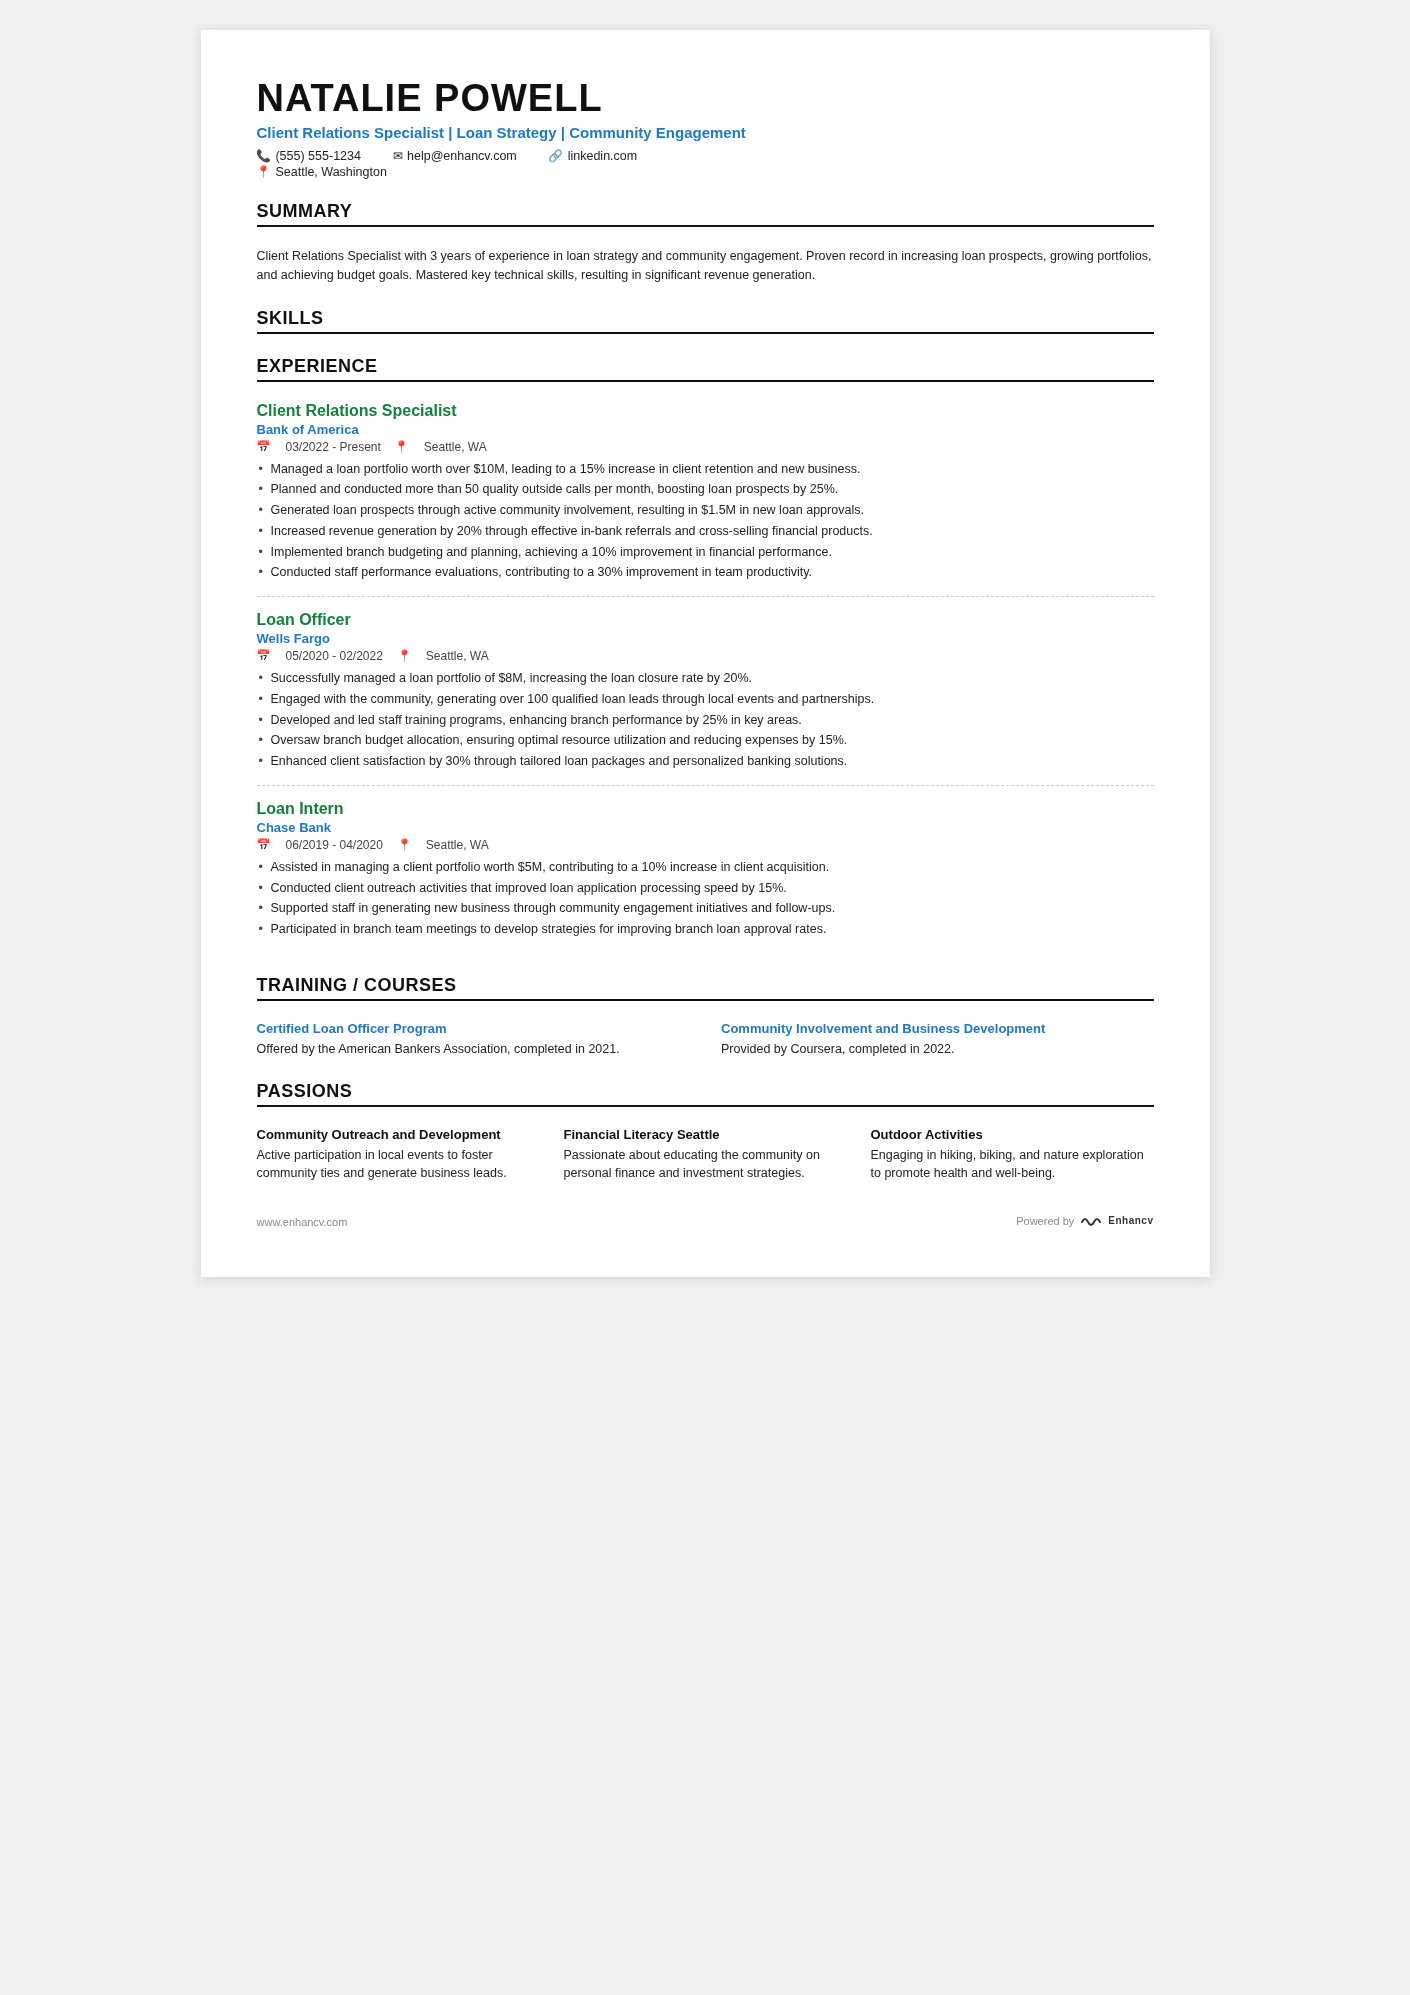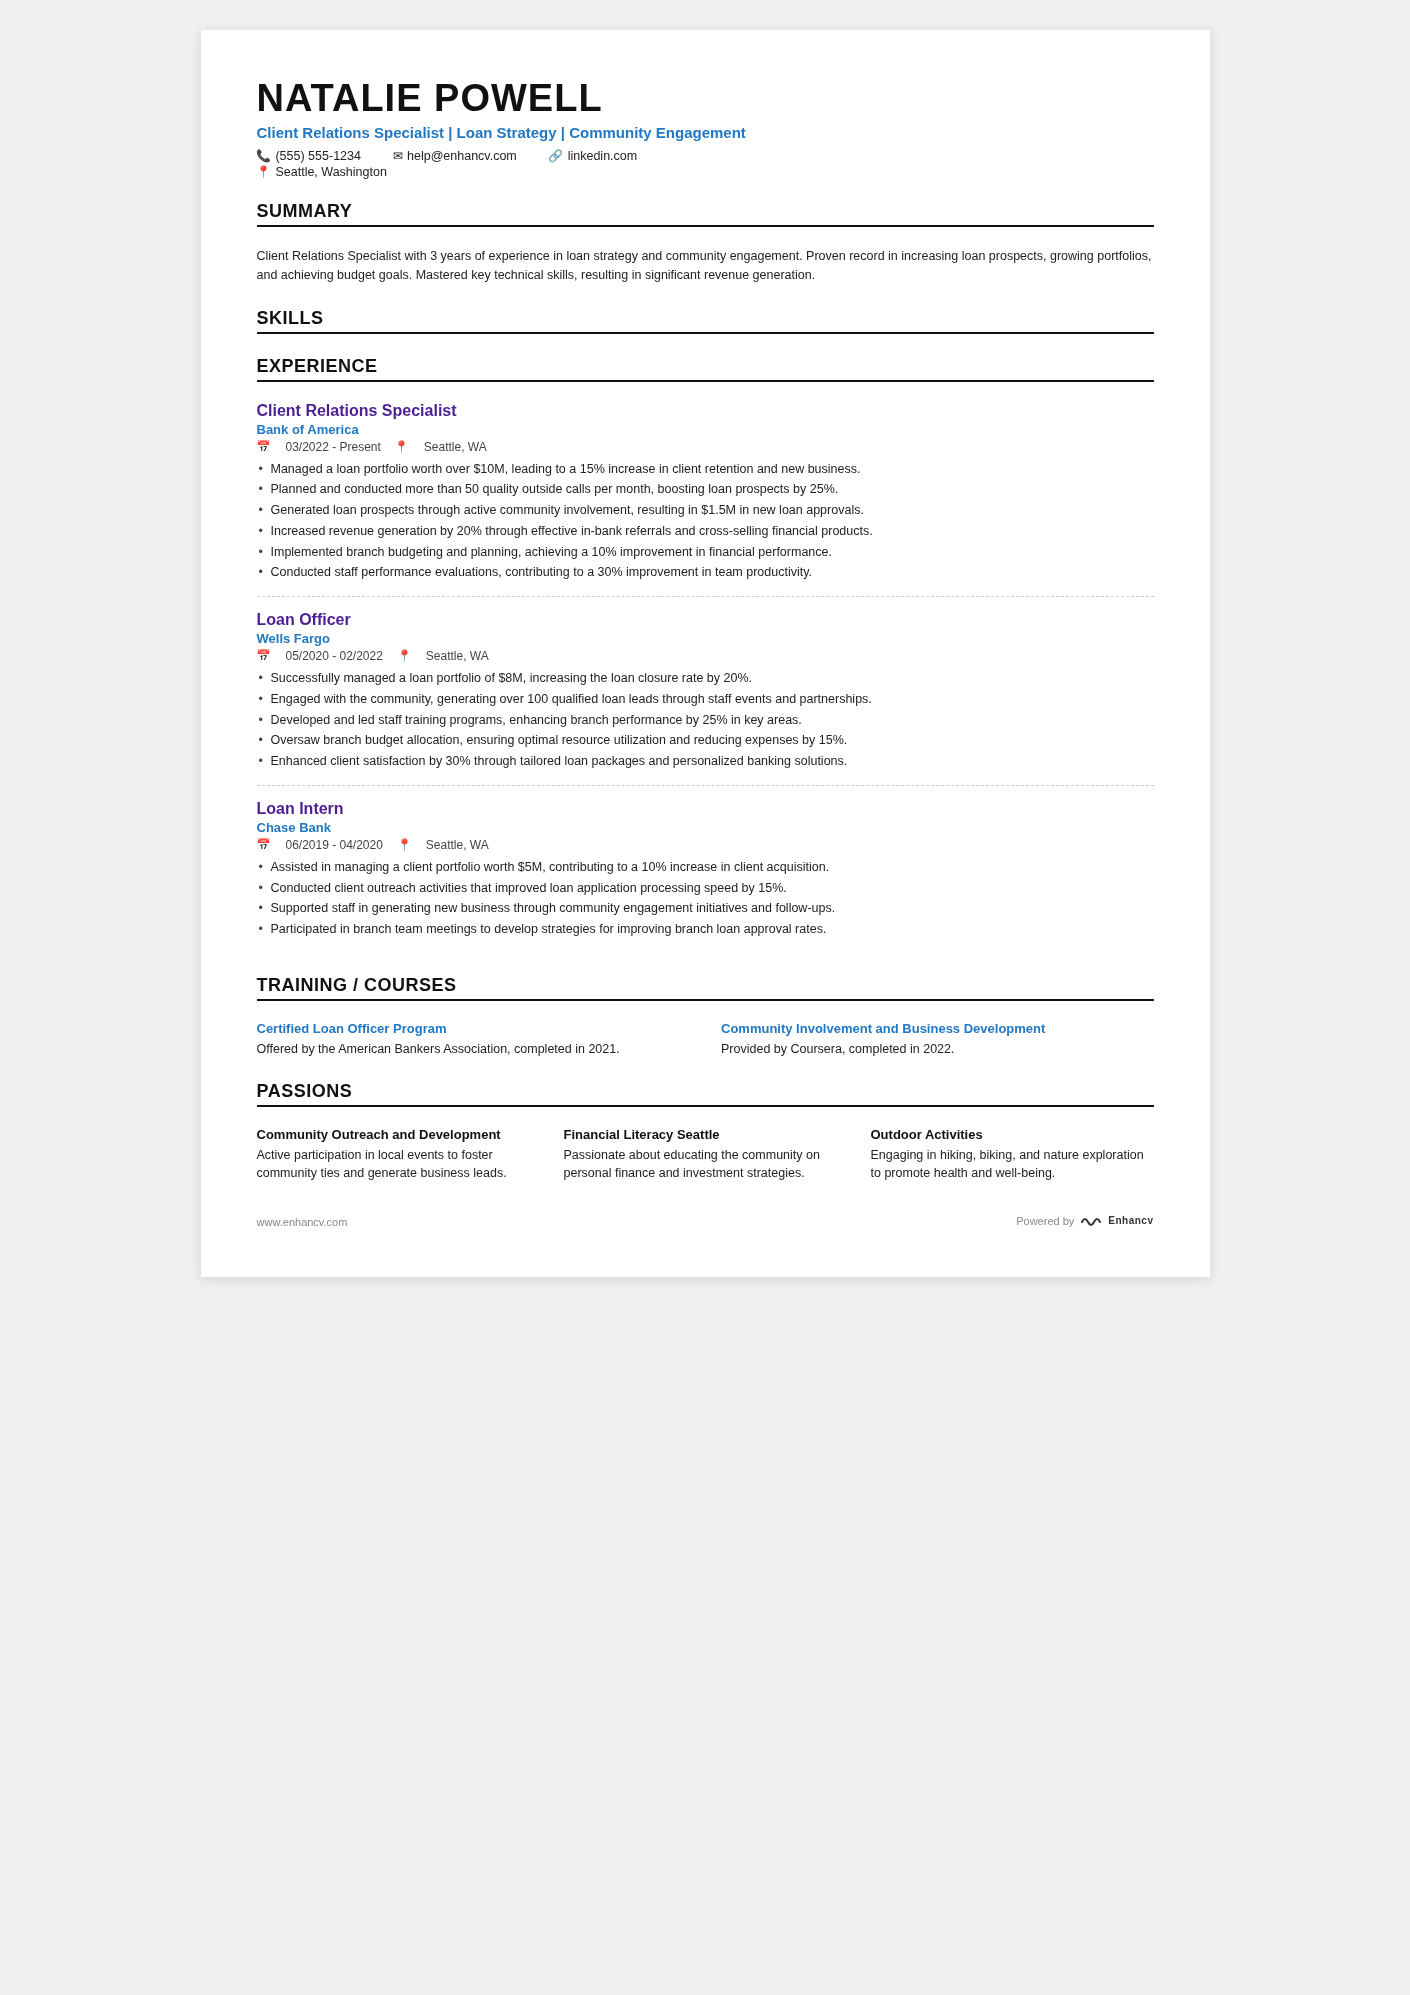--- a/index.html
+++ b/index.html
@@ -81,21 +81,21 @@
       font-weight: 700;
       color: #111;
       border-bottom: 2px solid #bbb;
       padding: 6px 18px 6px 0;
       margin-right: 18px;
       margin-bottom: 8px;
     }
     .exp-job-title {
       font-size: 16px;
       font-weight: 700;
-      color: #4c1d95;
+      color: #15803d;
       margin-top: 14px;
       margin-bottom: 2px;
     }
     .exp-company {
       font-size: 13px;
       font-weight: 700;
       color: #2178c4;
       margin-bottom: 3px;
     }
     .exp-meta {
@@ -246,21 +246,21 @@
       <div class="exp-job-title">Loan Officer</div>
       <div class="exp-company">Wells Fargo</div>
       <div class="exp-meta">
         <span>📅</span>
         <span>05/2020 - 02/2022</span>
         <span>📍</span>
         <span>Seattle, WA</span>
       </div>
       <ul class="exp-bullets">
         <li>Successfully managed a loan portfolio of $8M, increasing the loan closure rate by 20%.</li>
-        <li>Engaged with the community, generating over 100 qualified loan leads through staff events and partnerships.</li>
+        <li>Engaged with the community, generating over 100 qualified loan leads through local events and partnerships.</li>
         <li>Developed and led staff training programs, enhancing branch performance by 25% in key areas.</li>
         <li>Oversaw branch budget allocation, ensuring optimal resource utilization and reducing expenses by 15%.</li>
         <li>Enhanced client satisfaction by 30% through tailored loan packages and personalized banking solutions.</li>
       </ul>
     </div>
 
     <div class="exp-block">
       <div class="exp-job-title">Loan Intern</div>
       <div class="exp-company">Chase Bank</div>
       <div class="exp-meta">

